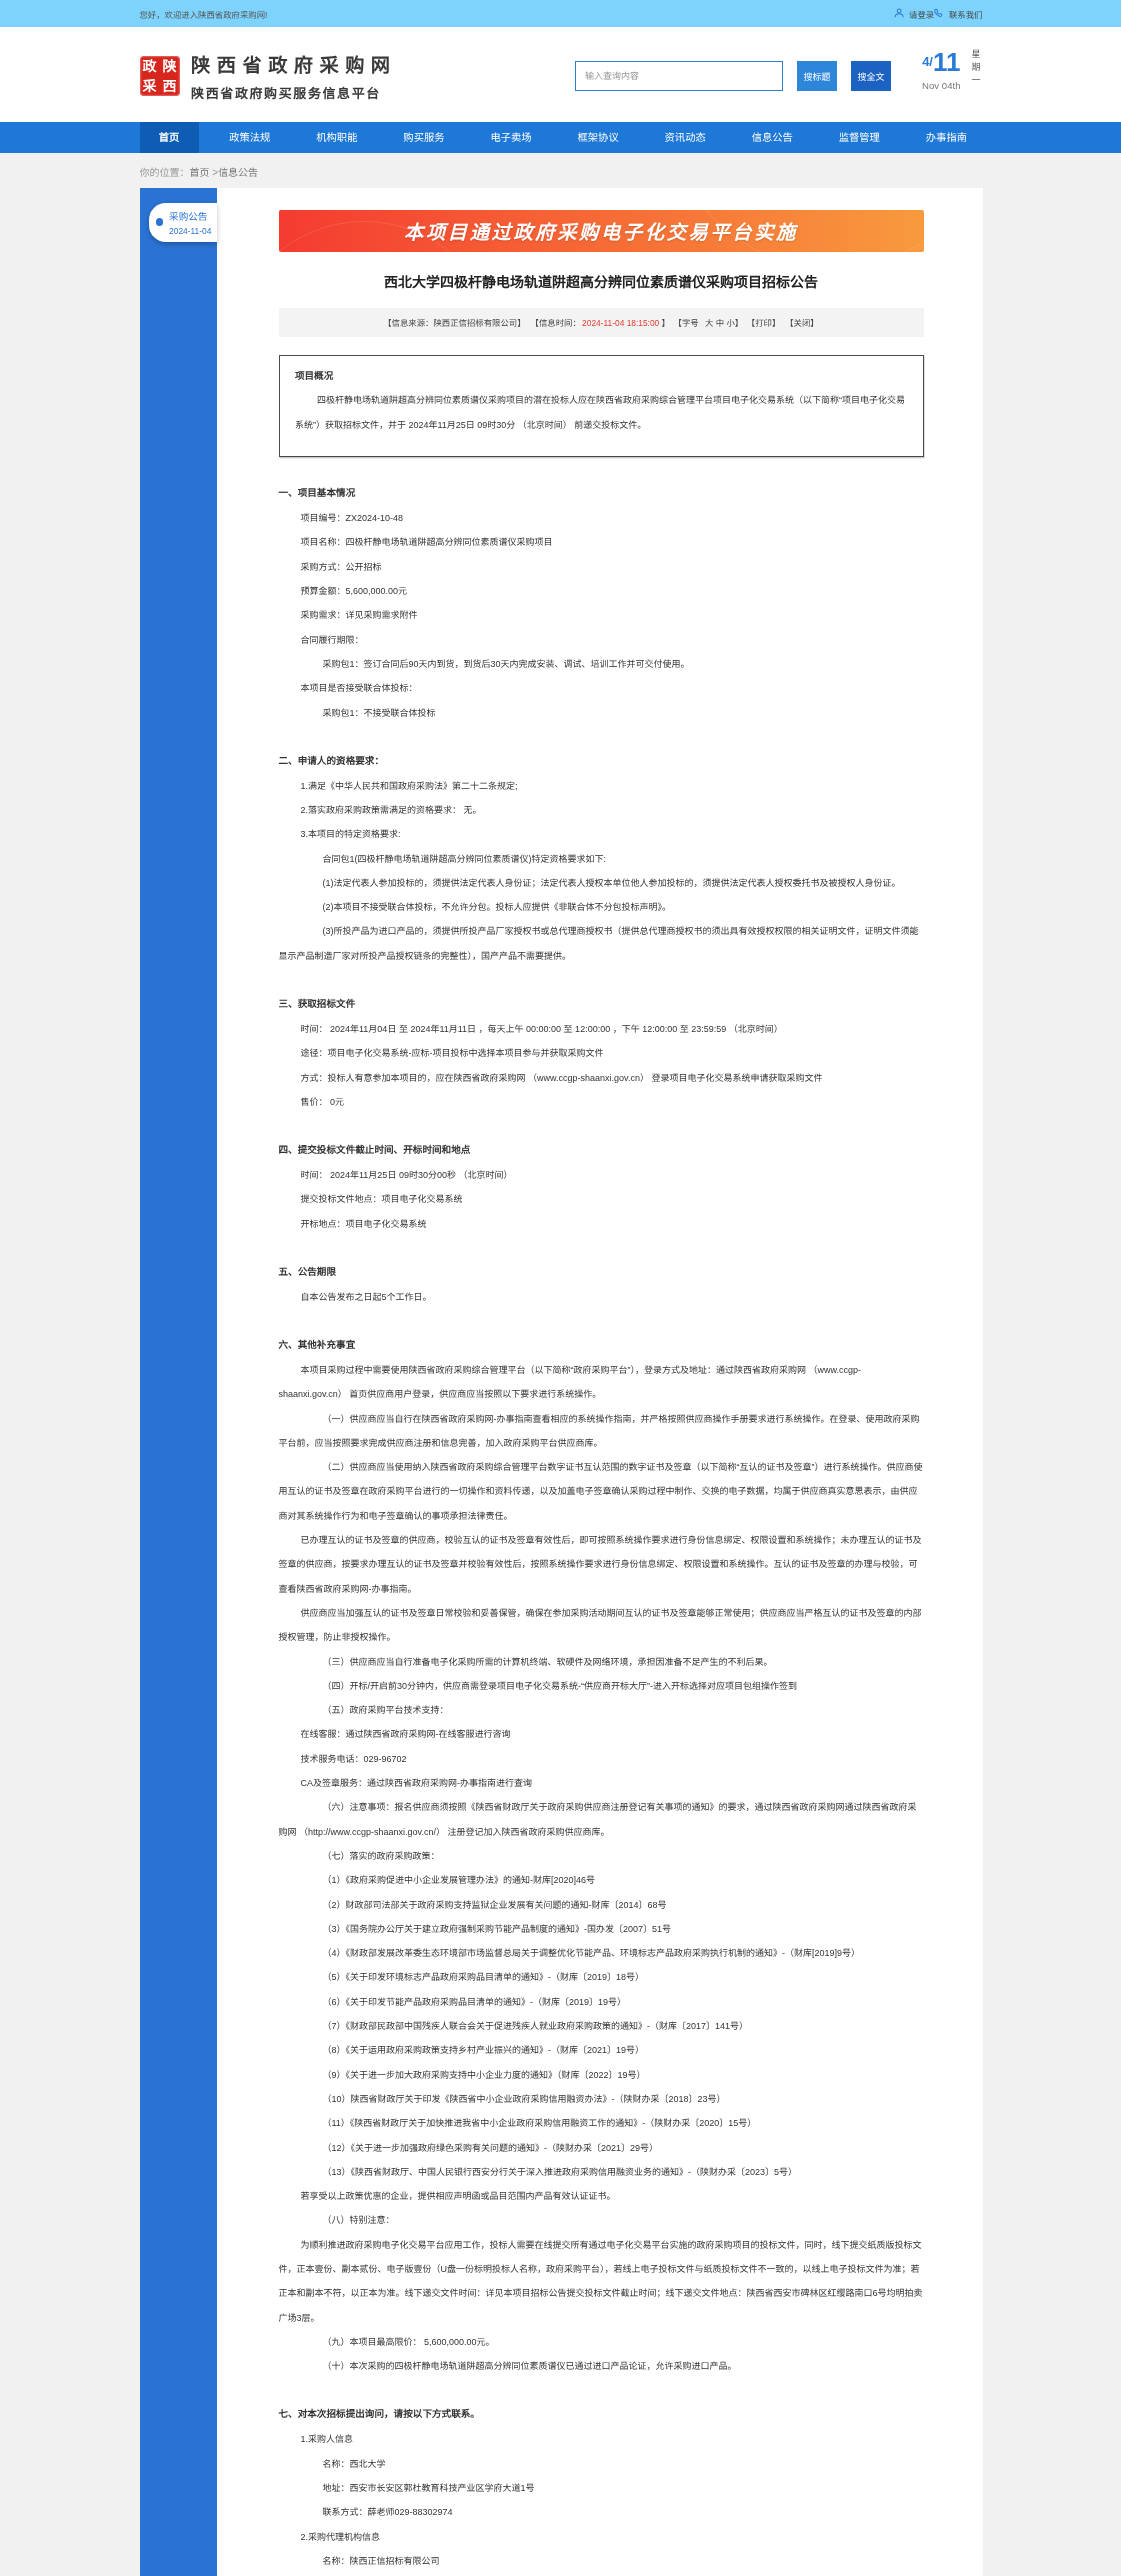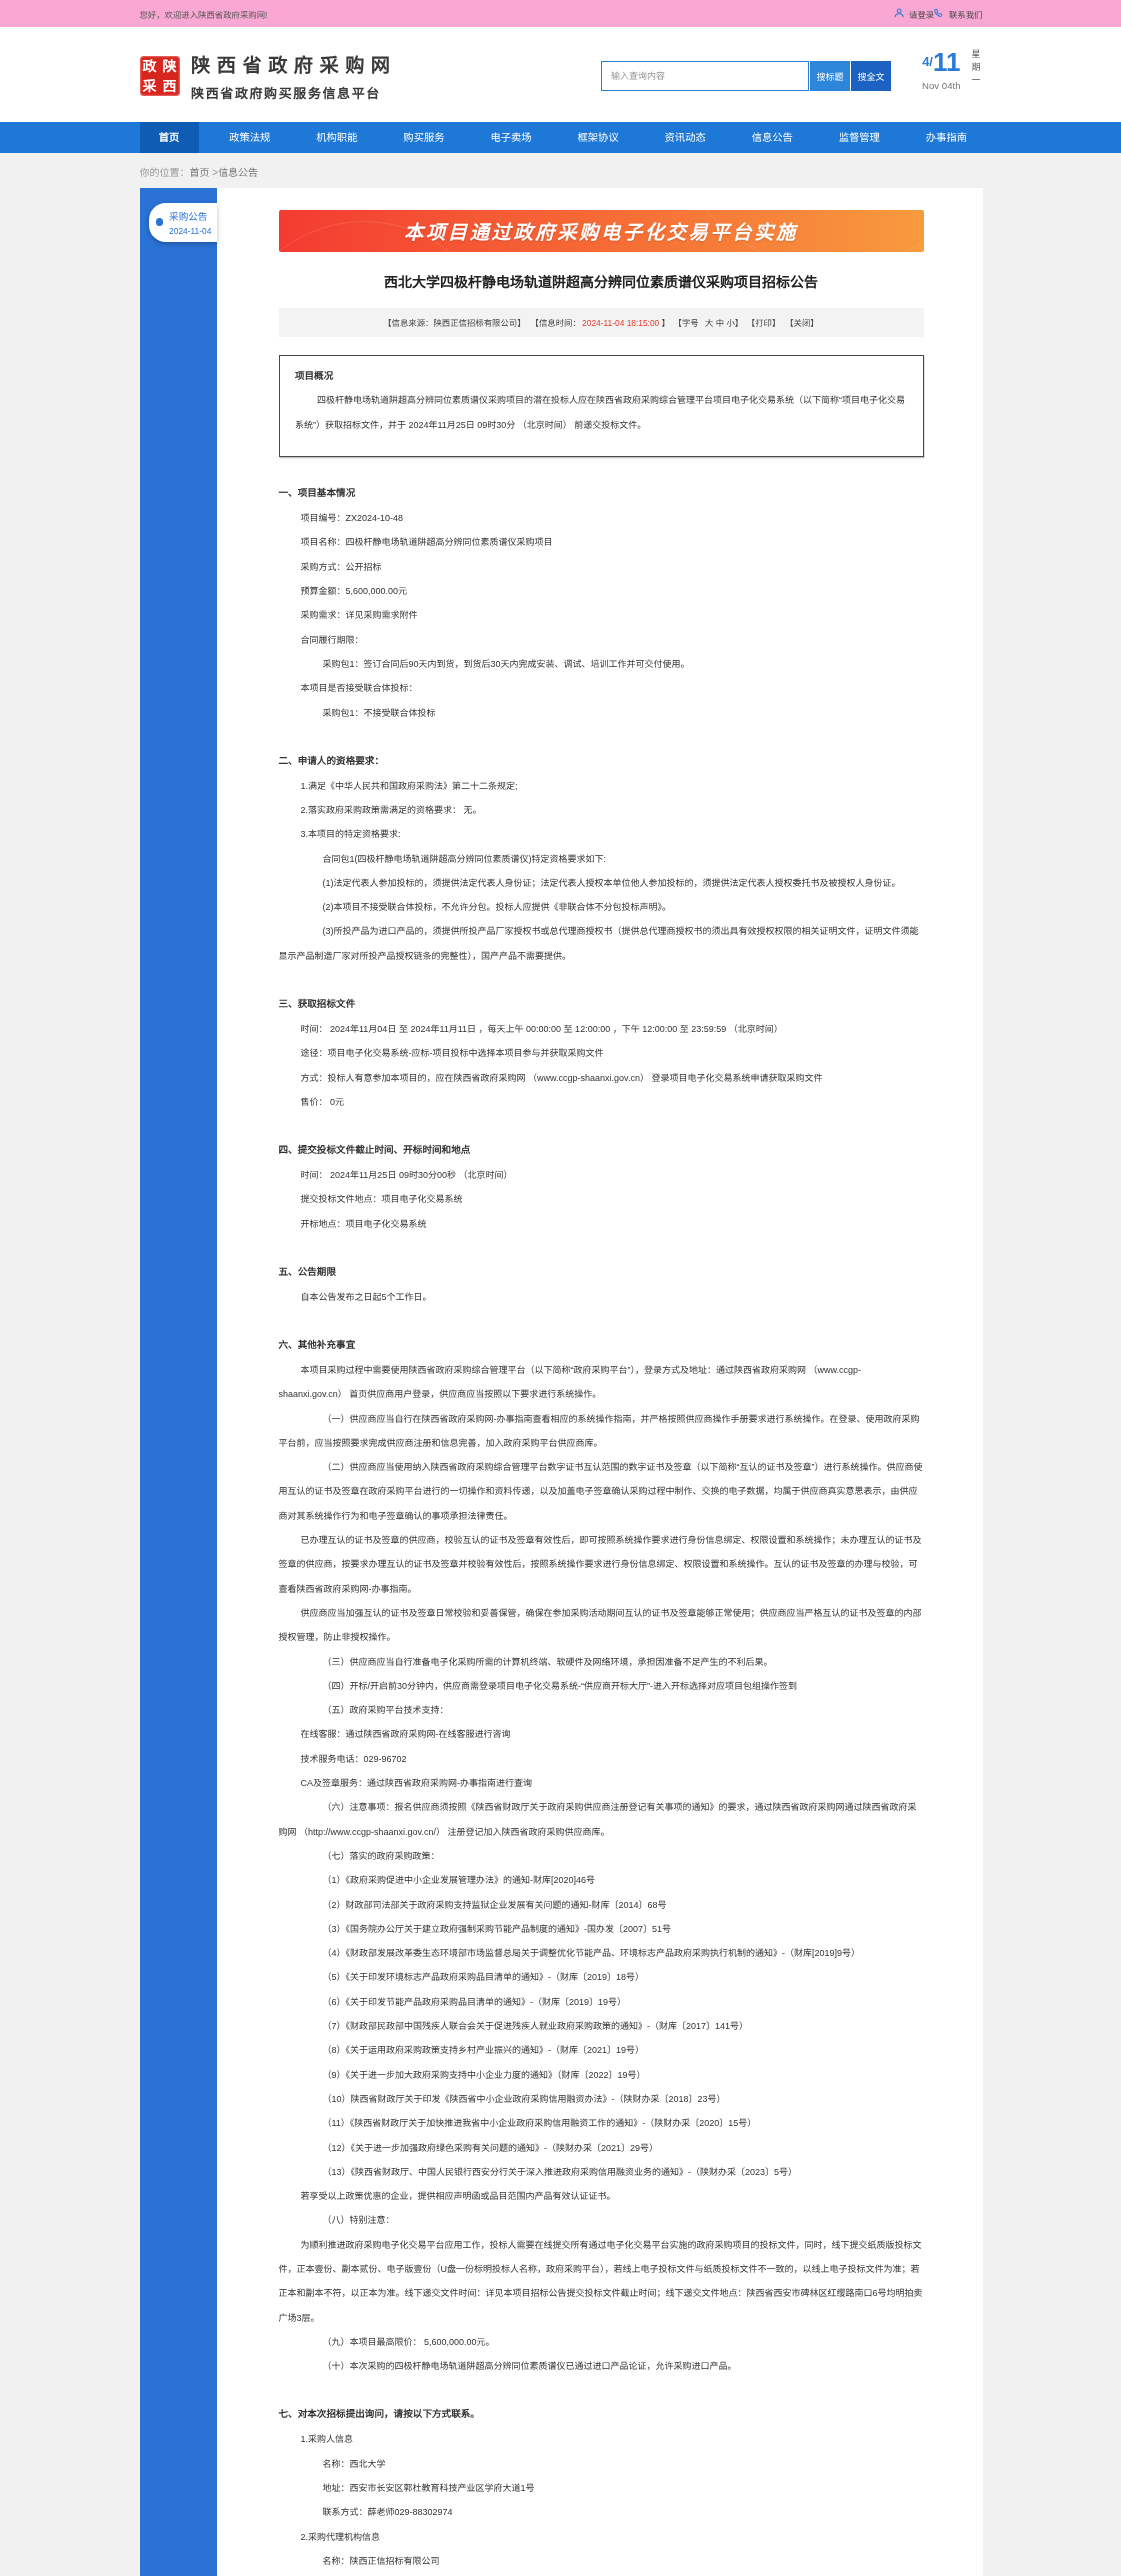--- a/index.html
+++ b/index.html
@@ -4,21 +4,21 @@
 <style>
   * { box-sizing: border-box; margin: 0; padding: 0; }
   body {
     width: 1122px; margin: 0 auto;
     font-family: "Liberation Sans", "DejaVu Sans", sans-serif;
     background: #fff; color: #333;
   }
   .container { width: 843px; margin: 0 auto; }
 
   
-  .topbar { background: #f9a8d4; height: 27px; font-size: 8.4px; color: #555; }
+  .topbar { background: #7dd3fc; height: 27px; font-size: 8.4px; color: #555; }
   .topbar .container { display: flex; align-items: center; height: 27px; }
   .topbar-right { margin-left: auto; display: flex; align-items: center; }
   .toplink { display: flex; align-items: center; gap: 4.5px; color: #444; cursor: pointer; text-decoration: none; }
   .toplink svg { display: block; }
 
   
   .header { background: #fff; padding: 22px 0 19.3px; }
   .header .container { display: flex; align-items: center; }
   .logo-seal {
     width: 40px; height: 40px; background: #d7261e; border-radius: 3.9px;
@@ -30,21 +30,21 @@
   .site-name { font-size: 19.3px; font-weight: bold; color: #3a3a3a; letter-spacing: 6.4px; }
   .site-sub { font-size: 13px; font-weight: bold; color: #3a3a3a; letter-spacing: 1.6px; margin-top: 5.1px; }
   .search-area { margin-left: auto; display: flex; align-items: center; }
   .search-input {
     width: 208px; height: 30px; border: 1.3px solid #2a7fd4; background: #fff;
     padding: 0 9px; font-size: 9px; color: #333; outline: none;
   }
   .search-input::placeholder { color: #999; }
   .search-btn {
     height: 30px; width: 40px; border: none; color: #fff; font-size: 9px;
-    cursor: pointer; margin-left: 1px;
+    cursor: pointer; margin-left: 14px;
   }
   .btn-title { background: #2e86db; }
   .btn-full  { background: #1b62c2; }
   .date-block { margin-left: 31px; display: flex; align-items: flex-start; }
   .date-left { text-align: center; }
   .date-nums { color: #2b7bd6; font-weight: bold; line-height: 1; }
   .date-month { font-size: 13px; vertical-align: 5.1px; }
   .date-day { font-size: 26px; }
   .date-en { font-size: 9.6px; color: #777; margin-top: 5.1px; }
   .weekday { writing-mode: vertical-lr; font-size: 9px; color: #555; margin-left: 9px; letter-spacing: 3.9px; height: 54px; }

